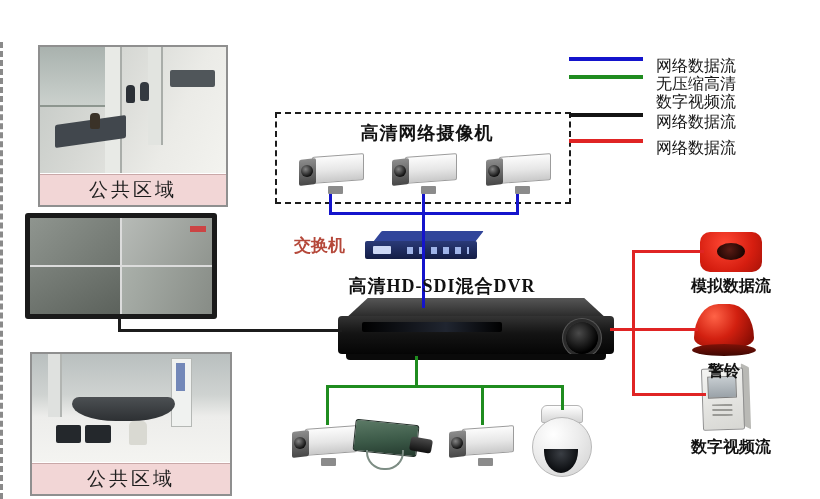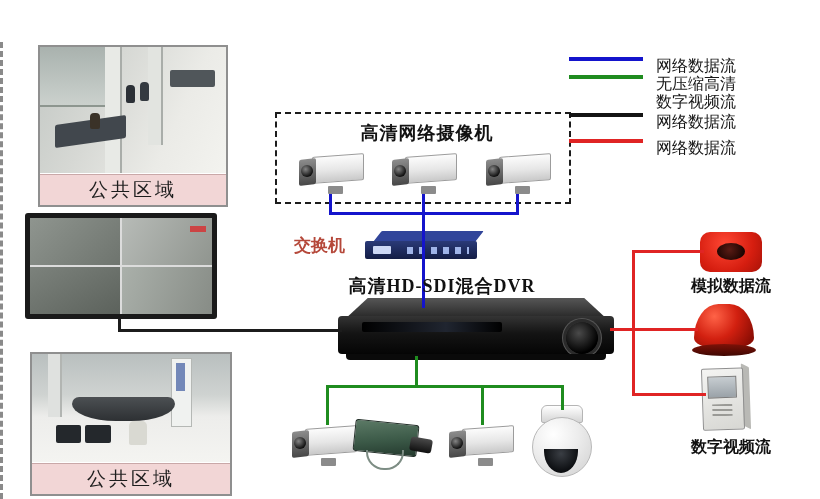--- a/index.html
+++ b/index.html
@@ -268,20 +268,21 @@
 
   <div class="panic-button">
     <div class="panic-center"></div>
   </div>
   <div class="alarm-label" style="left:660px;top:276px;width:142px;">模拟数据流</div>
 
   <div class="bell">
     <div class="bell-dome"></div>
     <div class="bell-base"></div>
   </div>
+  <div class="alarm-label" style="left:676px;top:361px;width:96px;">警铃</div>
 
   <div class="ext-input">
     <div class="ext-side"></div>
     <div class="ext-front"></div>
     <div class="ext-screen"></div>
     <div class="ext-slots"></div>
   </div>
   <div class="alarm-label" style="left:656px;top:437px;width:150px;">数字视频流</div>
 
 </div>

